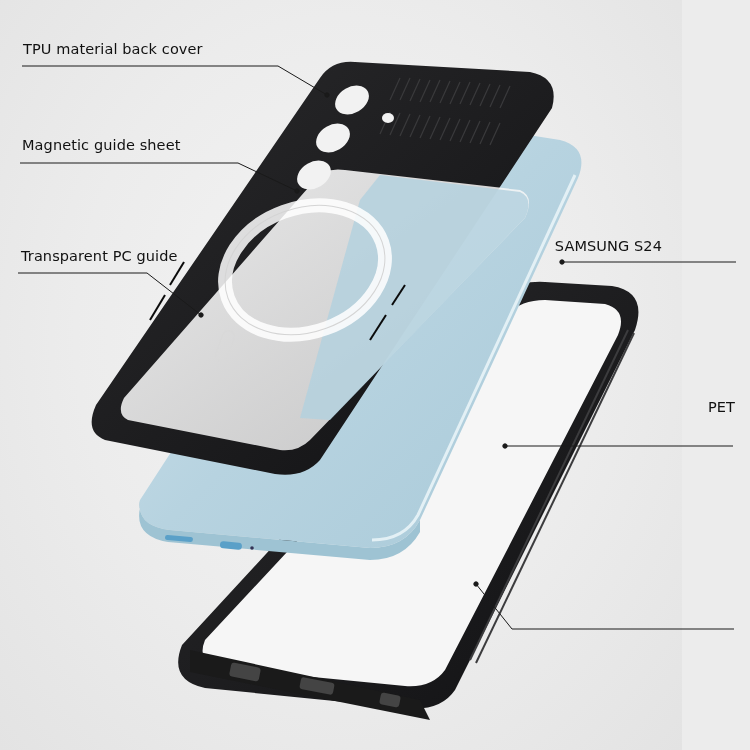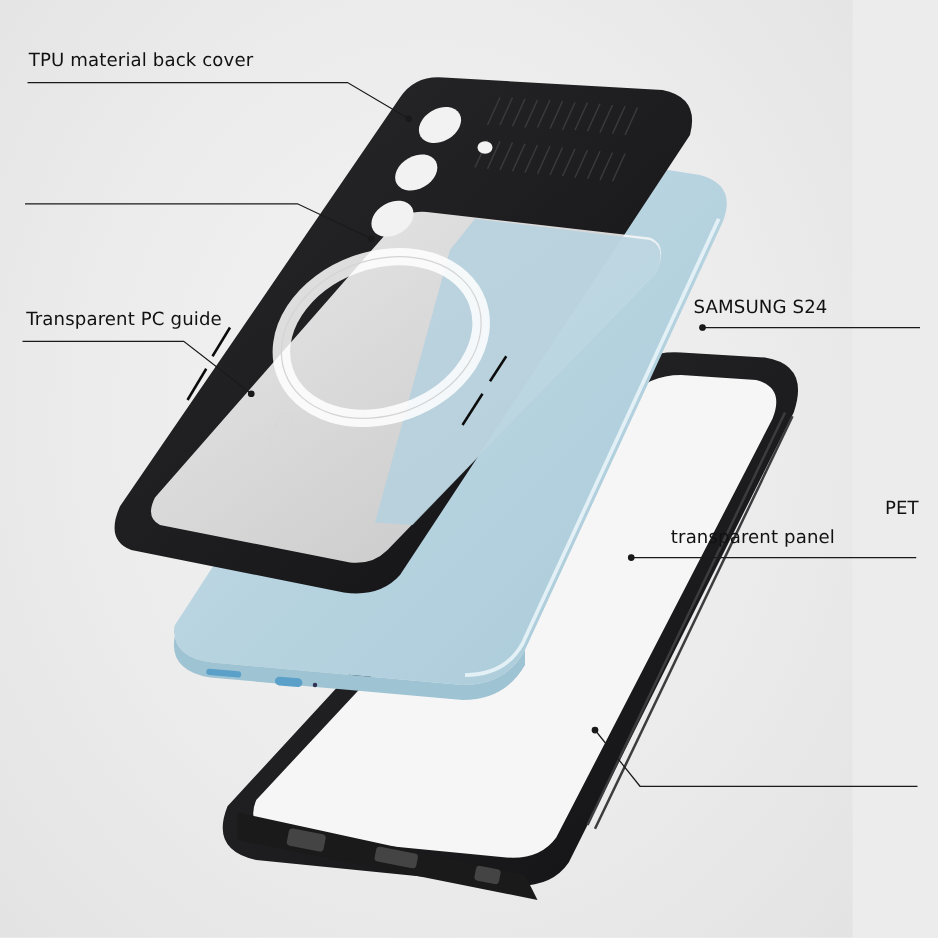--- a/index.html
+++ b/index.html
@@ -130,18 +130,18 @@
       <polyline points="562,262 736,262"></polyline>
       <circle cx="562" cy="262" r="2.2" fill="#1a1a1a"></circle>
       <polyline points="505,446 733,446"></polyline>
       <circle cx="505" cy="446" r="2.2" fill="#1a1a1a"></circle>
       <polyline points="476,584 512,629 734,629"></polyline>
       <circle cx="476" cy="584" r="2.2" fill="#1a1a1a"></circle>
     </g>
   </svg>
 
   <div class="label" style="left:23px; top:40px;">TPU material back cover</div>
+  <div class="label" style="left:22px; top:136px;">Magnetic guide sheet</div>
   <div class="label" style="left:21px; top:247px;">Transparent PC guide</div>
   <div class="label right" style="right:20px; top:237px;">SAMSUNG S24</div>
   <div class="label center" style="left:595px; width:140px; top:398px;">PET</div>
-  <div class="label right" style="right:14px; top:421px;">transparent panel</div>
 
 </div>
 
 </body></html>

